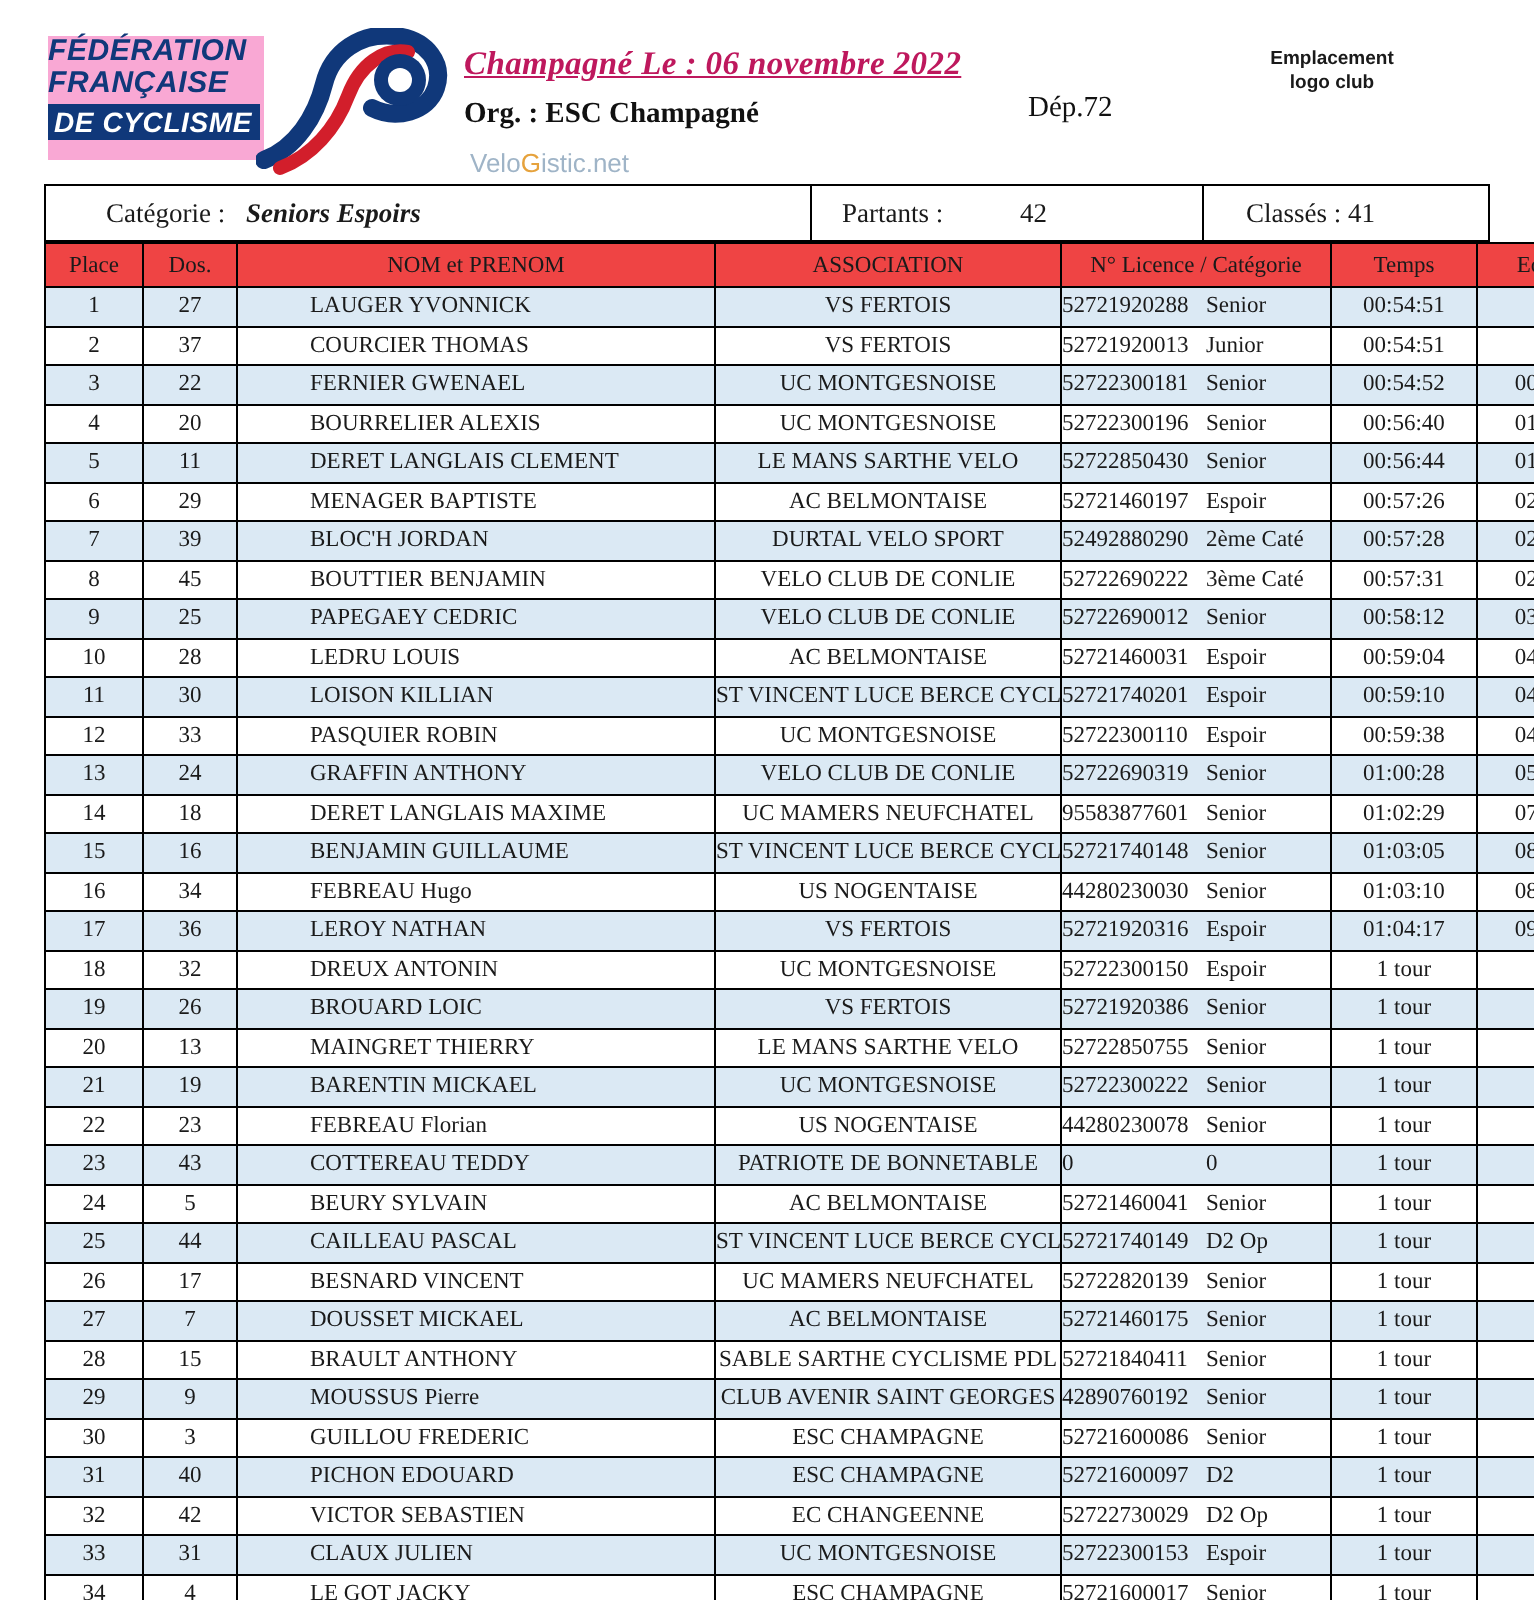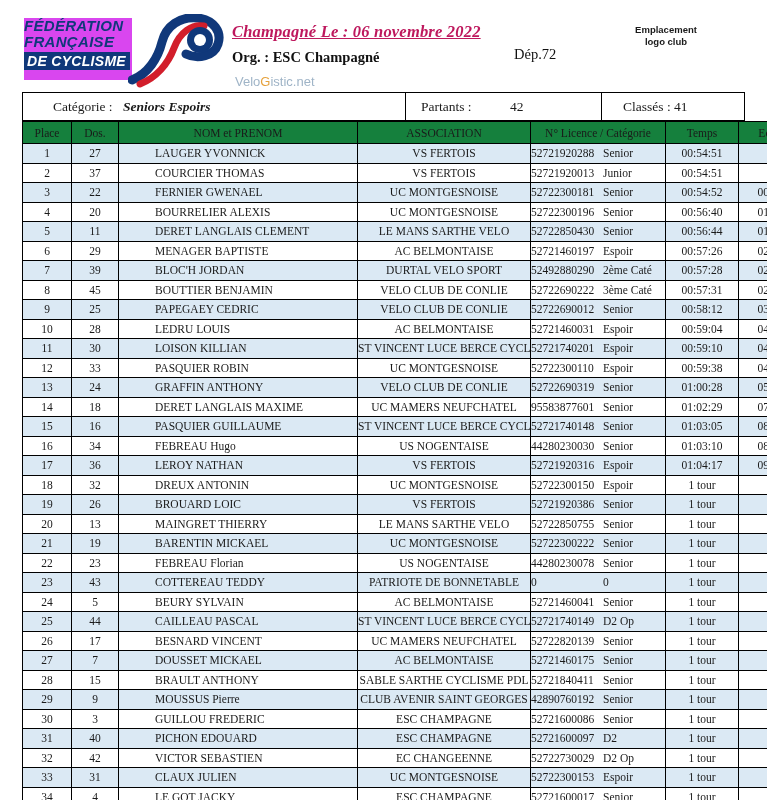--- a/index.html
+++ b/index.html
@@ -33,21 +33,21 @@
     top: 6px;
     width: 200px;
     height: 72px;
   }
   .logo-box {
     position: absolute;
     left: 0;
     top: 4px;
     width: 108px;
     height: 62px;
-    background: #d946ef;
+    background: #f9a8d4;
   }
   .logo-line {
     font-family: "Liberation Sans", sans-serif;
     font-weight: bold;
     font-style: italic;
     letter-spacing: 0.3px;
     color: #10387a;
   }
   .logo-l1 { font-size: 15px; line-height: 16px; }
   .logo-l2 { font-size: 15px; line-height: 16px; }
@@ -169,21 +169,21 @@
     font-family: "Liberation Serif", serif;
     font-size: 11.5px;
     overflow: hidden;
     white-space: nowrap;
   }
   table.results thead th {
     height: 21px;
     font-size: 11.5px;
     font-weight: normal;
     text-align: center;
-    background: #15803d;
+    background: #ef4444;
   }
   tbody tr:nth-child(odd) td { background: #dbe9f4; }
   tbody tr:nth-child(even) td { background: #ffffff; }
 
   .c-place { width: 48px; text-align: center; }
   .c-dos   { width: 46px; text-align: center; }
   .c-nom   { width: 238px; text-align: left; padding-left: 0; }
   .c-asso  { width: 172px; text-align: center; }
   .c-lic   { width: 134px; text-align: left; padding-left: 4px; }
   .c-temps { width: 72px; text-align: center; }
@@ -411,21 +411,21 @@
           </td>
           <td class="c-asso">UC MAMERS NEUFCHATEL</td>
           <td class="c-lic"><span class="lic-num">95583877601</span><span class="lic-cat">Senior</span></td>
           <td class="c-temps">01:02:29</td>
           <td class="c-ecart">07:38</td>
         </tr>
         <tr>
           <td class="c-place">15</td>
           <td class="c-dos">16</td>
           <td class="c-nom">
-            <span class="nom-inner">PASQUIER  GUILLAUME</span>
+            <span class="nom-inner">BENJAMIN  GUILLAUME</span>
           </td>
           <td class="c-asso">ST VINCENT LUCE BERCE CYCLIS</td>
           <td class="c-lic"><span class="lic-num">52721740148</span><span class="lic-cat">Senior</span></td>
           <td class="c-temps">01:03:05</td>
           <td class="c-ecart">08:14</td>
         </tr>
         <tr>
           <td class="c-place">16</td>
           <td class="c-dos">34</td>
           <td class="c-nom">

